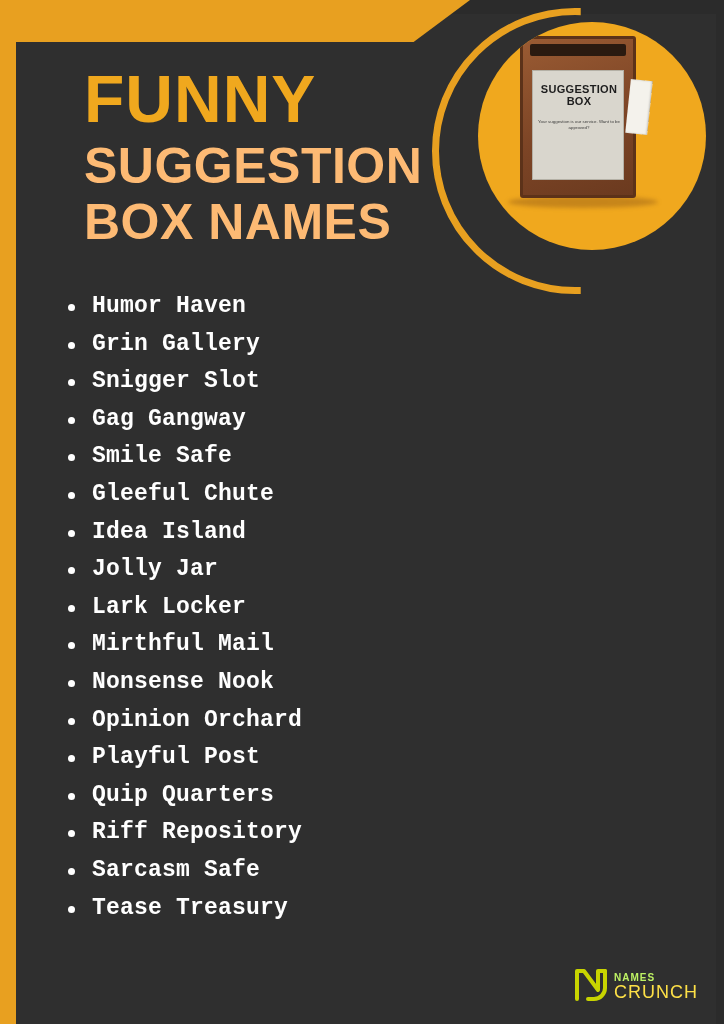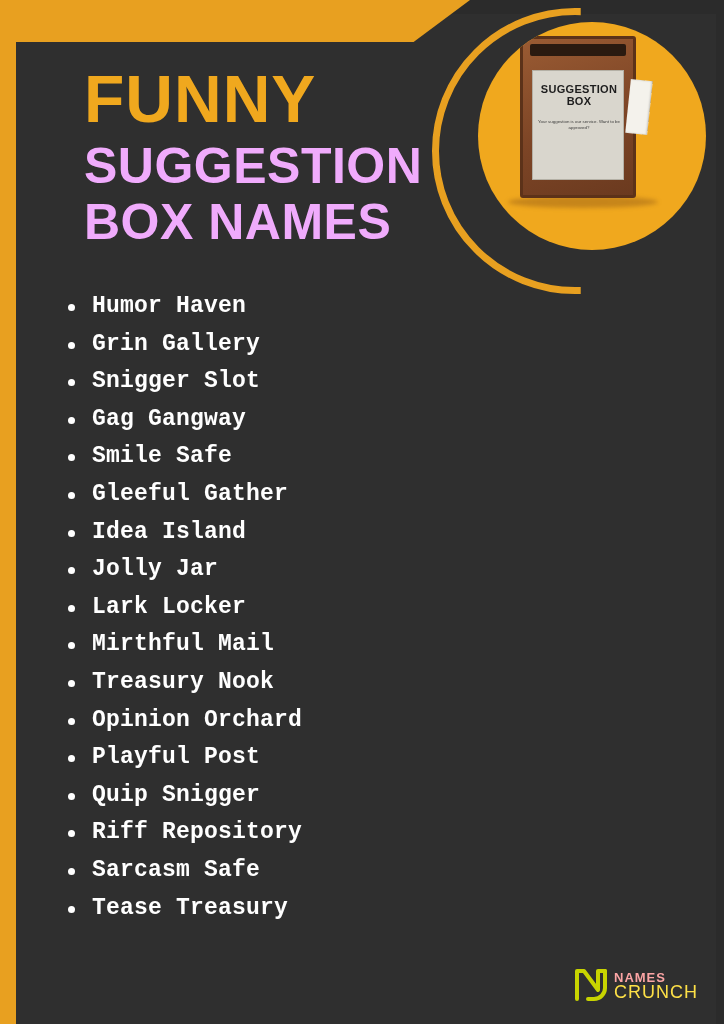--- a/index.html
+++ b/index.html
@@ -126,21 +126,21 @@
     font-size: 66px;
     line-height: 66px;
     font-weight: bold;
     color: #f0a81e;
     letter-spacing: 1px;
   }
   .t-line2, .t-line3 {
     font-size: 50px;
     line-height: 56px;
     font-weight: bold;
-    color: #f0abfc;
+    color: #fdba74;
     letter-spacing: 0.5px;
   }
   .t-line2 { margin-top: 6px; }
   
   .watermark {
     position: absolute;
     left: 352px; top: 392px;
     z-index: 1;
   }
   .list {
@@ -179,22 +179,22 @@
   .logo-mark {
     width: 34px; height: 34px;
     position: relative;
   }
   .logo-text {
     display: flex;
     flex-direction: column;
     line-height: 15px;
   }
   .logo-names {
-    color: #fca5a5;
-    font-size: 13px;
+    color: #bef264;
+    font-size: 10px;
     font-weight: bold;
     letter-spacing: 1px;
   }
   .logo-crunch {
     color: #fde047;
     font-size: 18px;
     font-weight: normal;
     letter-spacing: 1px;
   }
 </style>
@@ -242,29 +242,29 @@
       </g>
     </svg>
   </div>
 
   <ul class="list">
     <li>Humor Haven</li>
     <li>Grin Gallery</li>
     <li>Snigger Slot</li>
     <li>Gag Gangway</li>
     <li>Smile Safe</li>
-    <li>Gleeful Gather</li>
+    <li>Gleeful Chute</li>
     <li>Idea Island</li>
     <li>Jolly Jar</li>
     <li>Lark Locker</li>
     <li>Mirthful Mail</li>
-    <li>Treasury Nook</li>
+    <li>Nonsense Nook</li>
     <li>Opinion Orchard</li>
     <li>Playful Post</li>
-    <li>Quip Snigger</li>
+    <li>Quip Quarters</li>
     <li>Riff Repository</li>
     <li>Sarcasm Safe</li>
     <li>Tease Treasury</li>
   </ul>
 
   <div class="logo">
     <div class="logo-mark">
       <svg width="34" height="34" viewBox="0 0 34 34">
         <path d="M3 31 L3 3 L10 3 L24 22 L24 3 L31 3" stroke="#c8d400" stroke-width="4" fill="none" stroke-linejoin="round" stroke-linecap="round"></path>
         <path d="M31 3 L31 20 A11 11 0 0 1 20 31 L14 31" stroke="#c8d400" stroke-width="4" fill="none" stroke-linejoin="round" stroke-linecap="round"></path>

